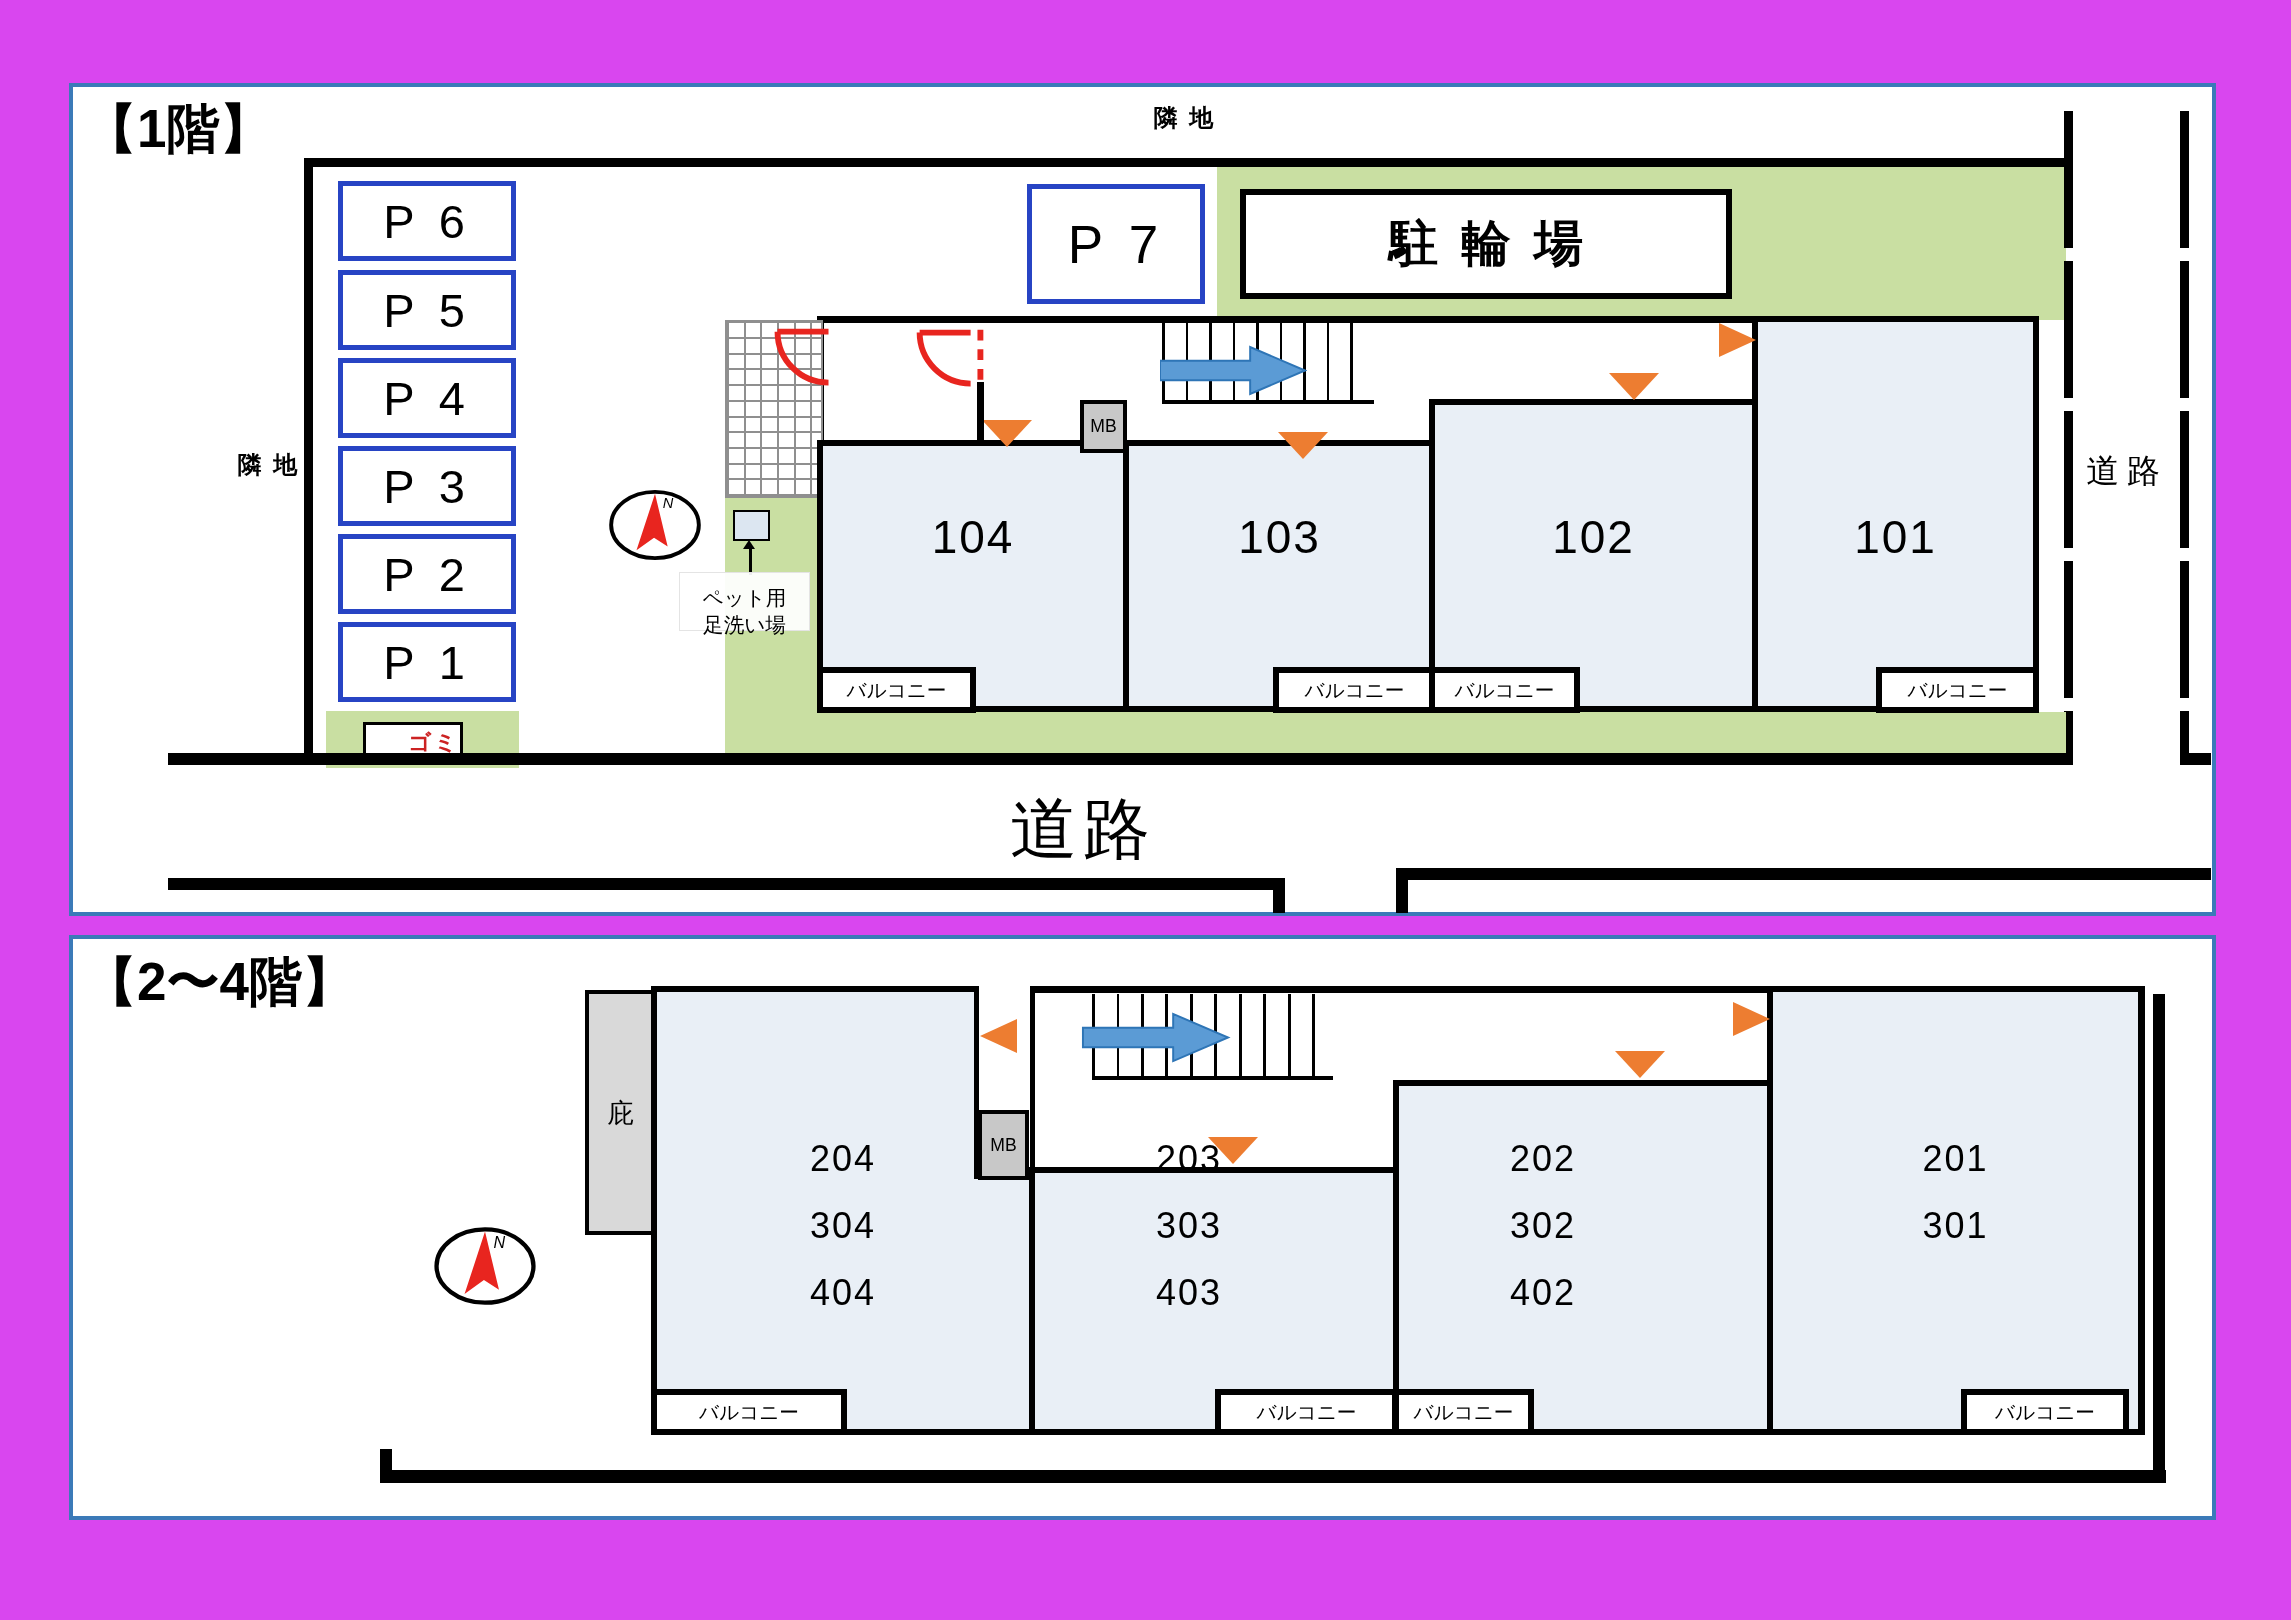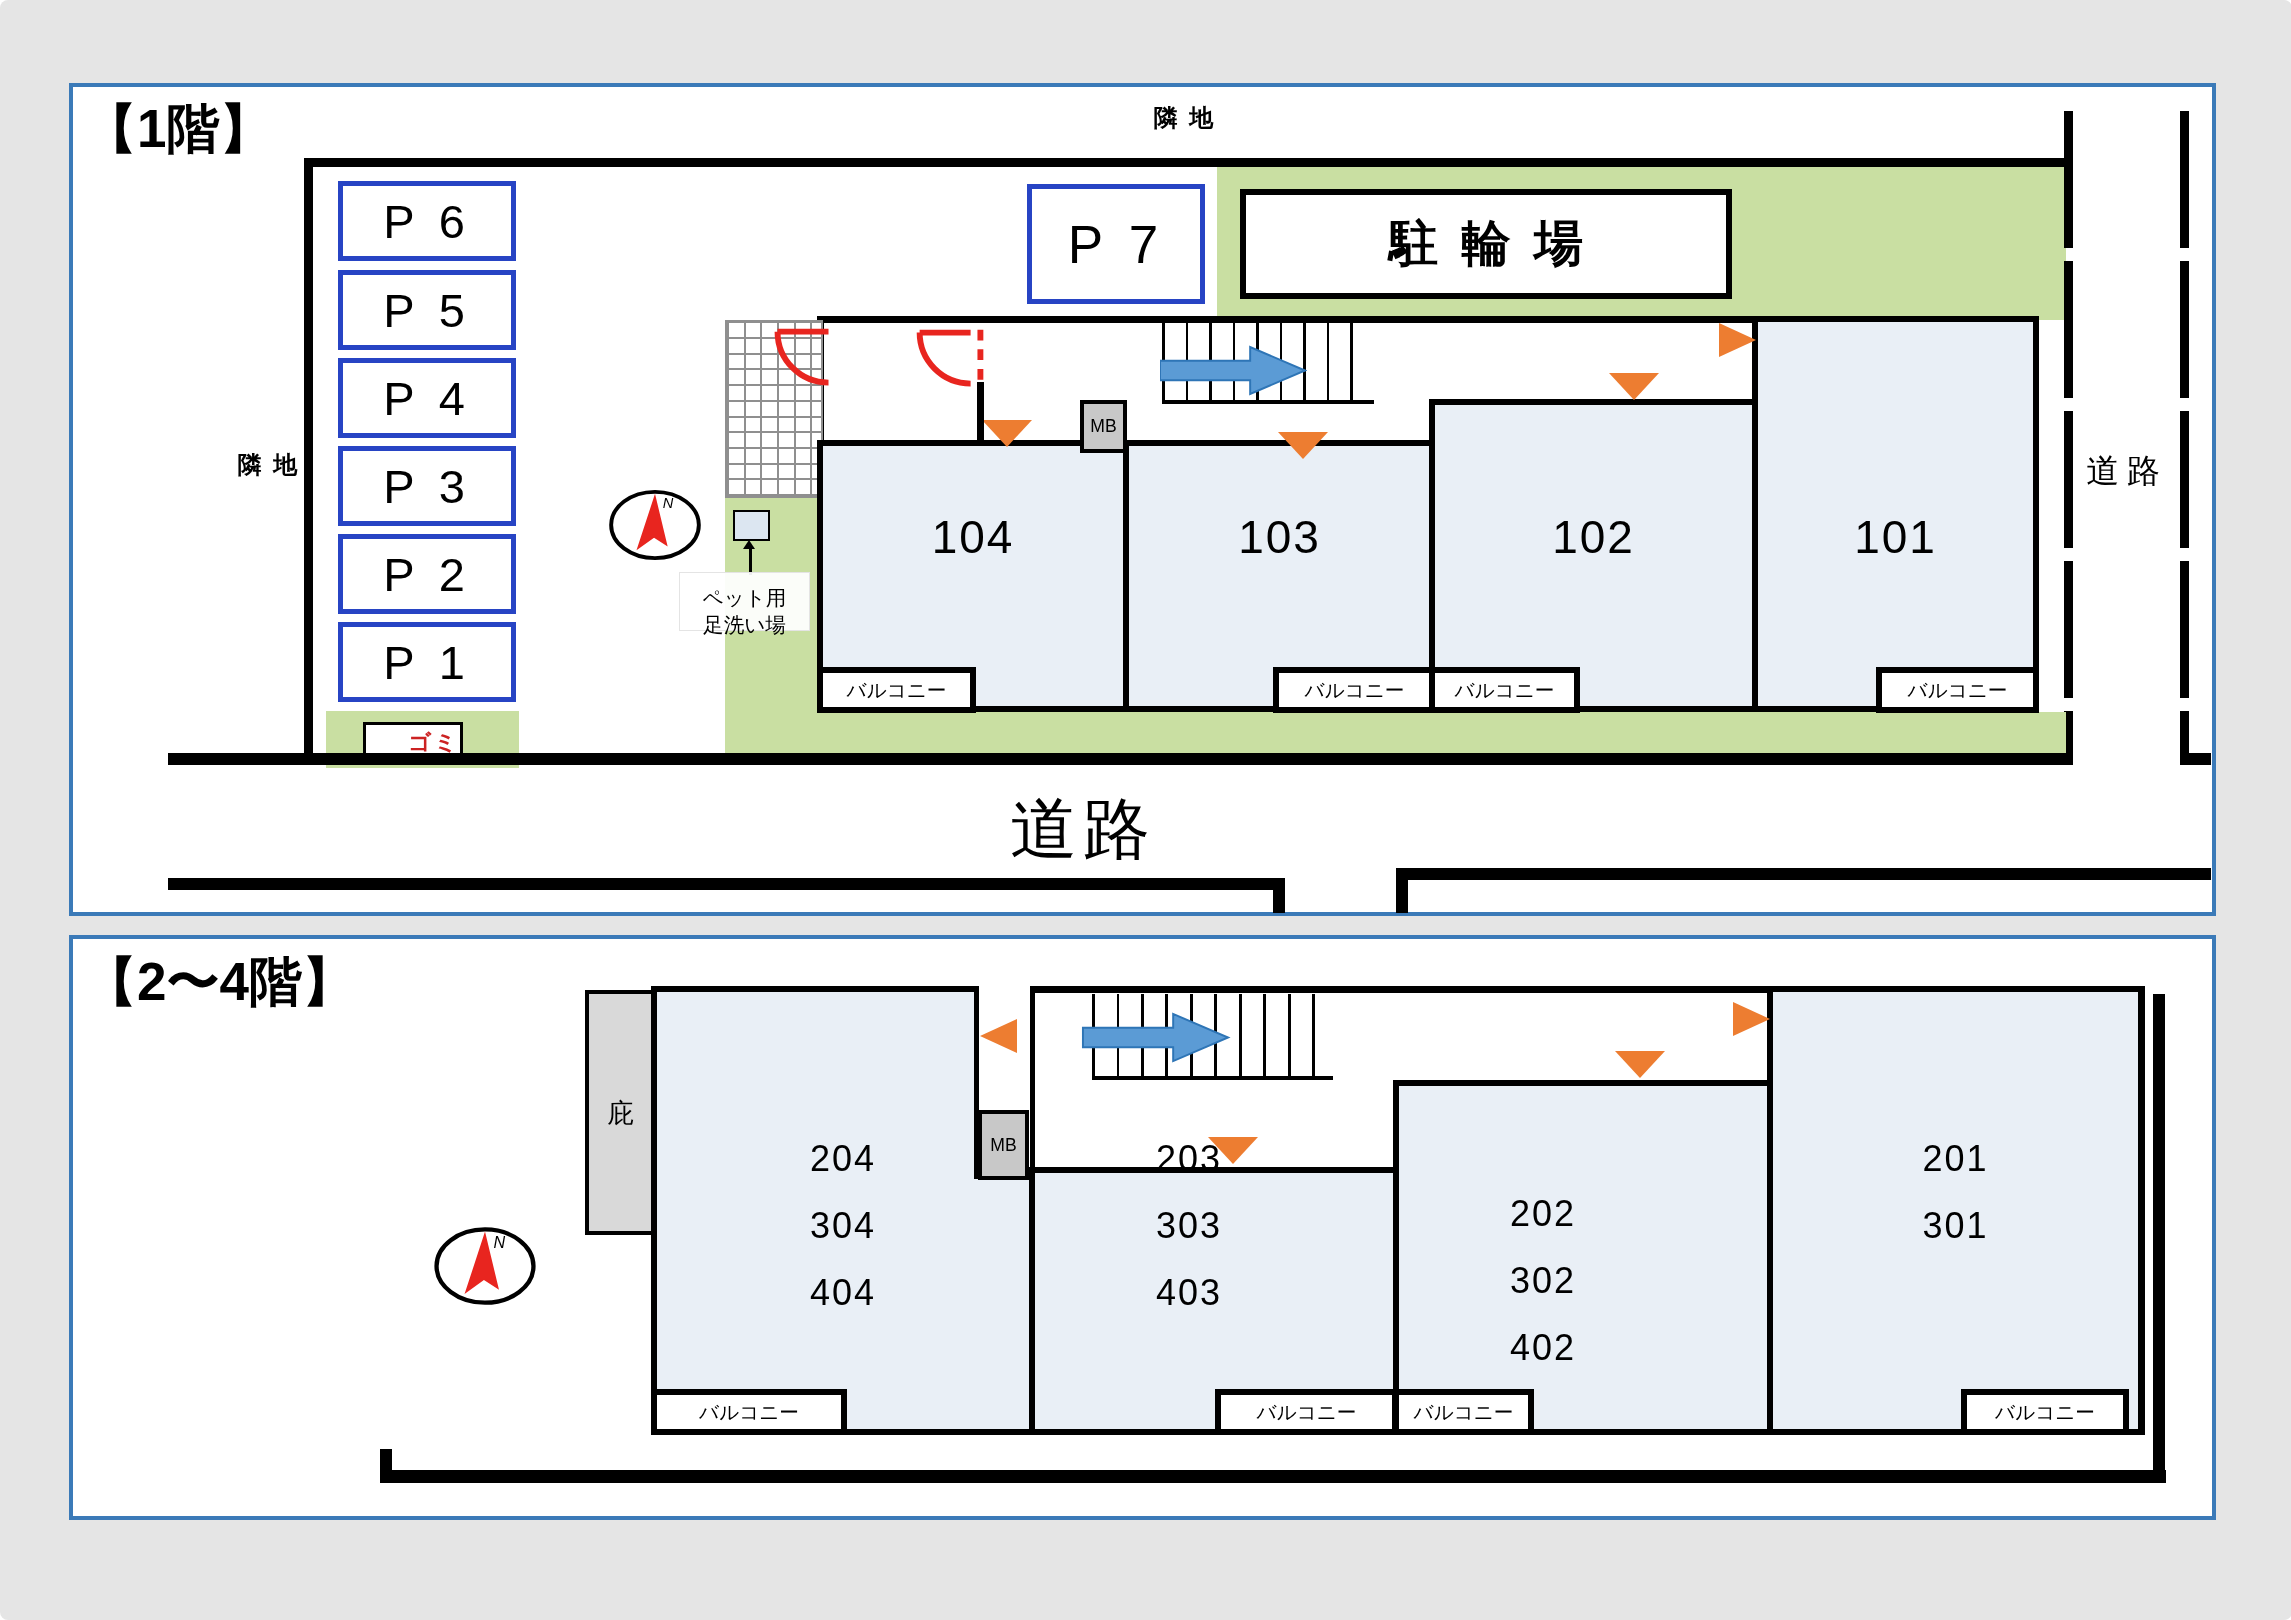--- a/index.html
+++ b/index.html
@@ -1,18 +1,18 @@
 <!DOCTYPE html>
 <html><head>
 <meta charset="utf-8">
 <style>
   * { box-sizing: border-box; margin: 0; padding: 0; }
   html,body { background:#fff; }
   body { font-family:"Liberation Sans","DejaVu Sans",sans-serif; color:#000; }
-  .canvas { position:relative; width:2292px; height:1620px; background:#e5e5e5; overflow:hidden;border-radius:8px; }
+  .canvas { position:relative; width:2292px; height:1620px; background:#d946ef; overflow:hidden; }
   .abs { position:absolute; }
   .panel { position:absolute; border:4.9px solid #3b7ab8; background:#fff; }
   .blk { position:absolute; background:#000; }
   .green { position:absolute; background:#c9dfa2; }
   .ptitle { position:absolute; font-size:53px; font-weight:700; white-space:nowrap; }
   .boundlabel { position:absolute; font-size:24px; font-weight:700; letter-spacing:11.8px; white-space:nowrap; text-align:right; }
   .pstall { position:absolute; left:338px; width:178px; height:80px; border:5.9px solid #2744c4; background:#fff;
             display:flex; align-items:center; justify-content:center; font-size:47px; letter-spacing:5.9px; }
   .unit { position:absolute; border:6.9px solid #000; background:#e9eff6; }
   .unitlabel { position:absolute; text-align:center; font-size:46px; letter-spacing:2px; }
@@ -174,21 +174,21 @@
   <div class="stacklabel" style="left:651px;top:1125px;width:384px;">
     <div>204</div>
     <div>304</div>
     <div>404</div>
   </div>
   <div class="stacklabel" style="left:1029px;top:1125px;width:320px;">
     <div>203</div>
     <div>303</div>
     <div>403</div>
   </div>
-  <div class="stacklabel" style="left:1393px;top:1180px;width:300px;">
+  <div class="stacklabel" style="left:1393px;top:1125px;width:300px;">
     <div>202</div>
     <div>302</div>
     <div>402</div>
   </div>
   <div class="stacklabel" style="left:1767px;top:1125px;width:377px;">
     <div>201</div>
     <div>301</div>
   </div>
 
   <div class="stairs" style="left:1092px;top:994px;width:241px;height:86px;background:repeating-linear-gradient(90deg,#000 0 2.9px,transparent 2.9px 24.5px);"></div>

